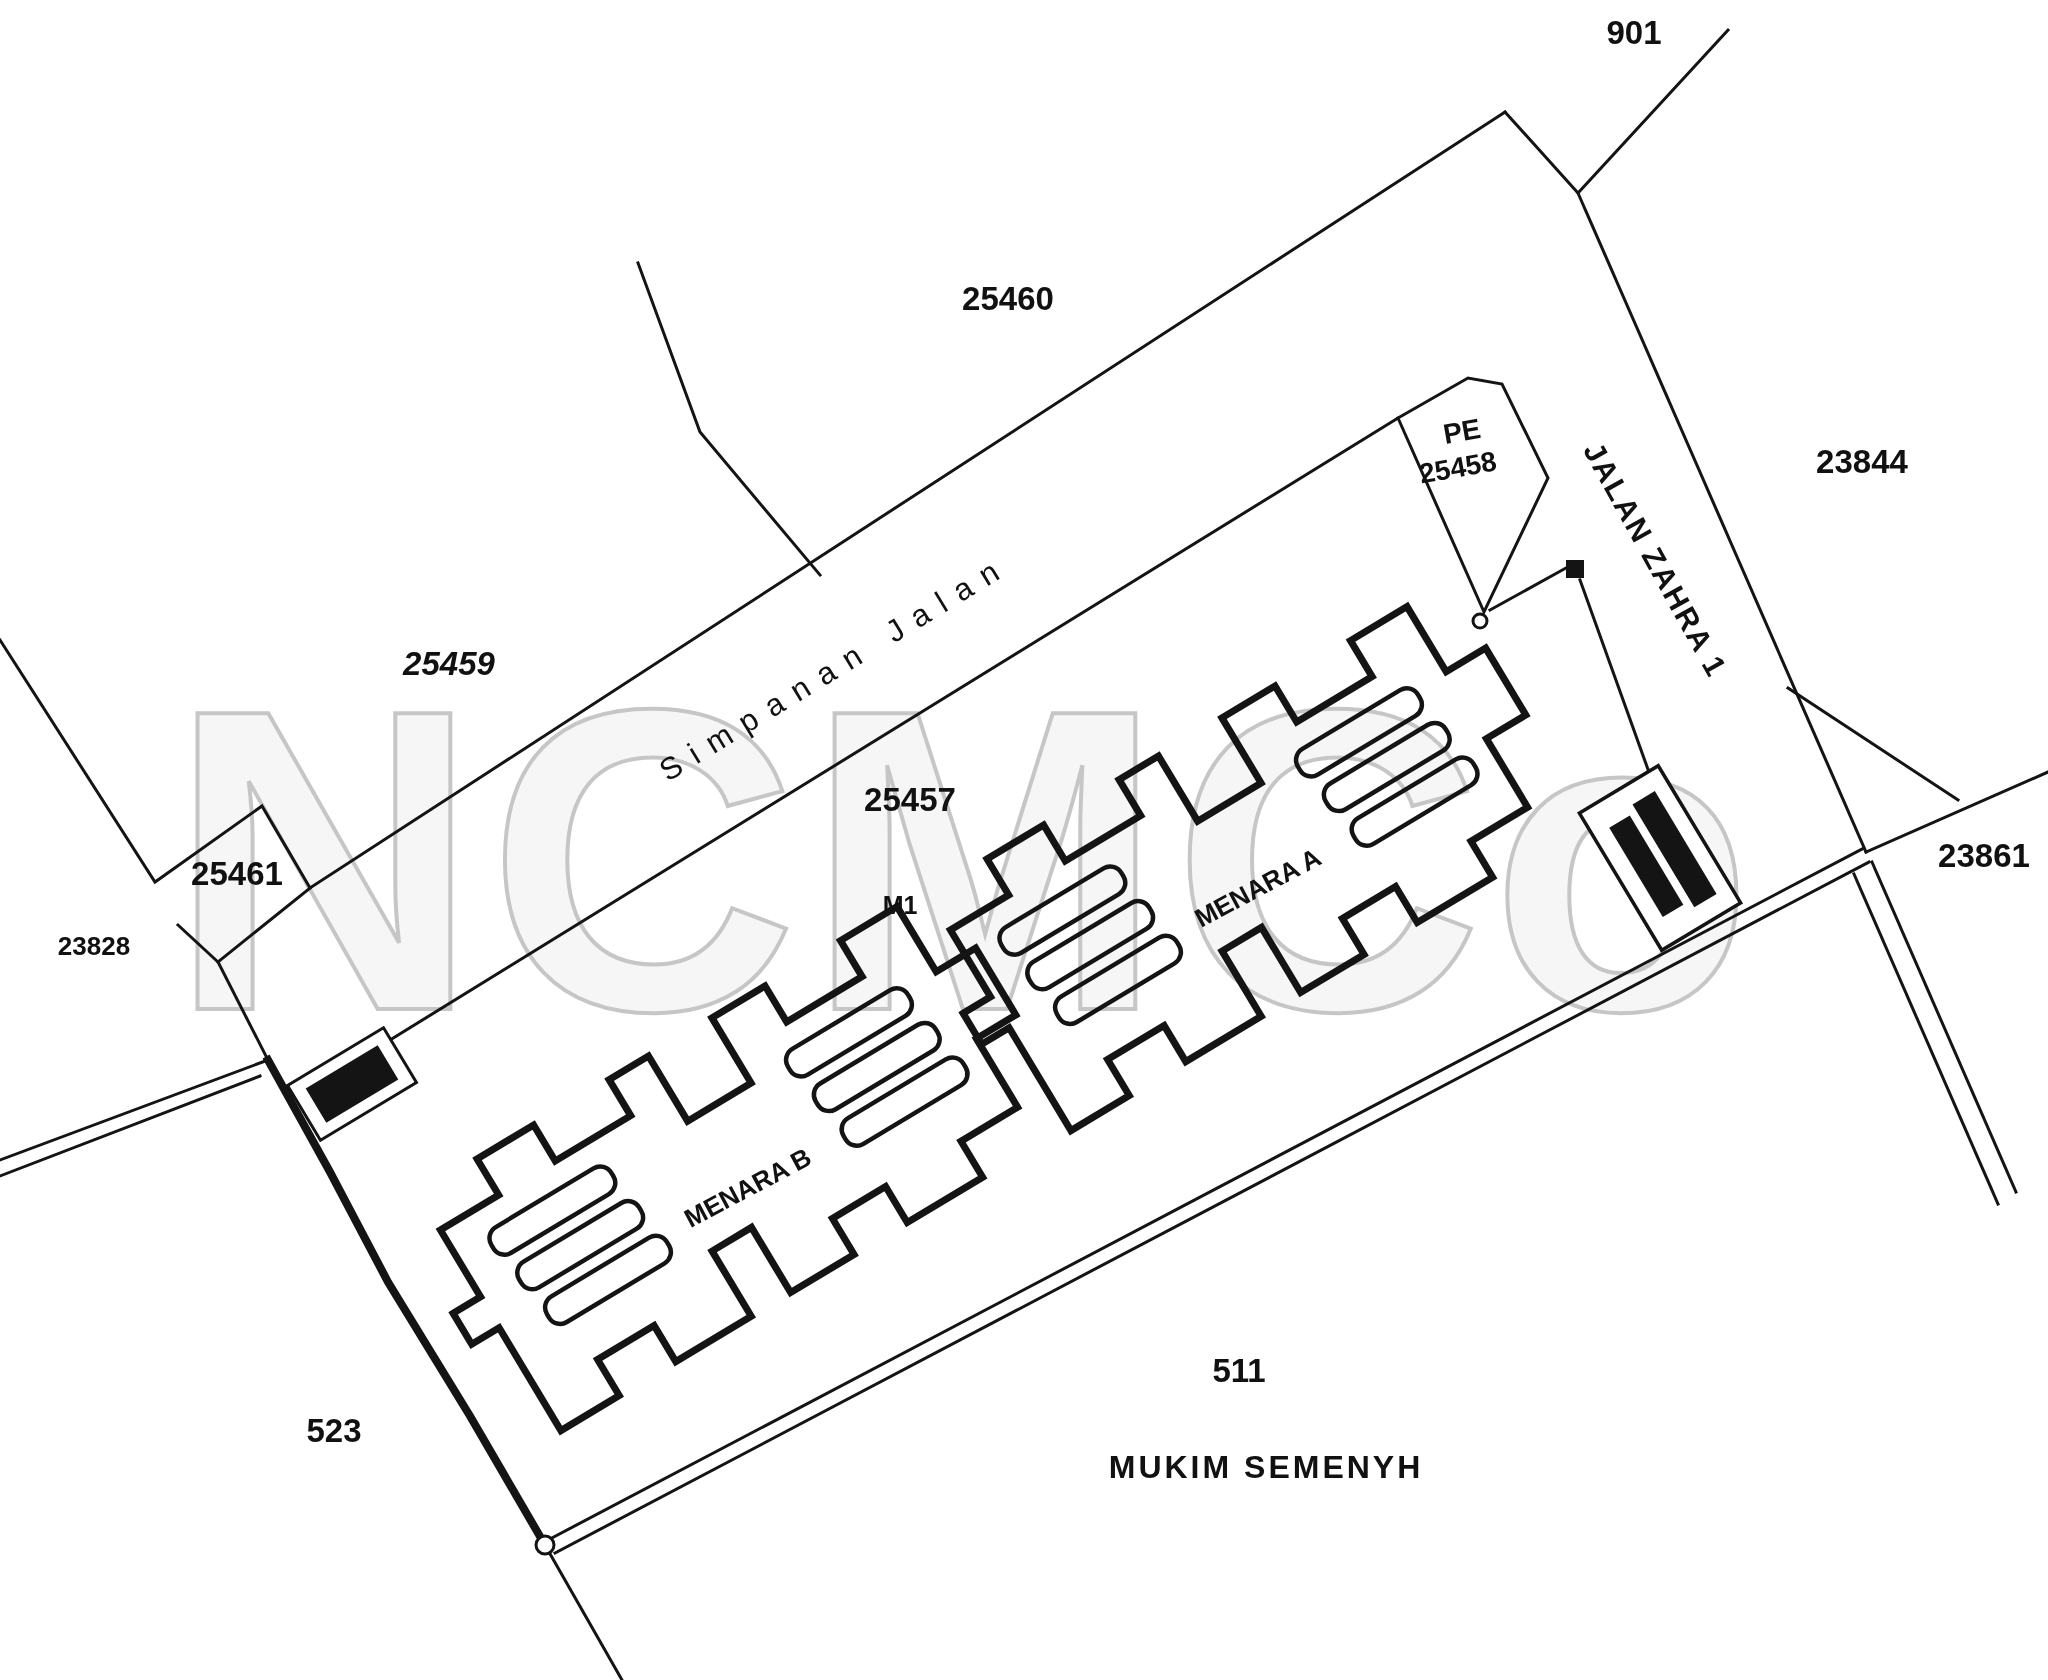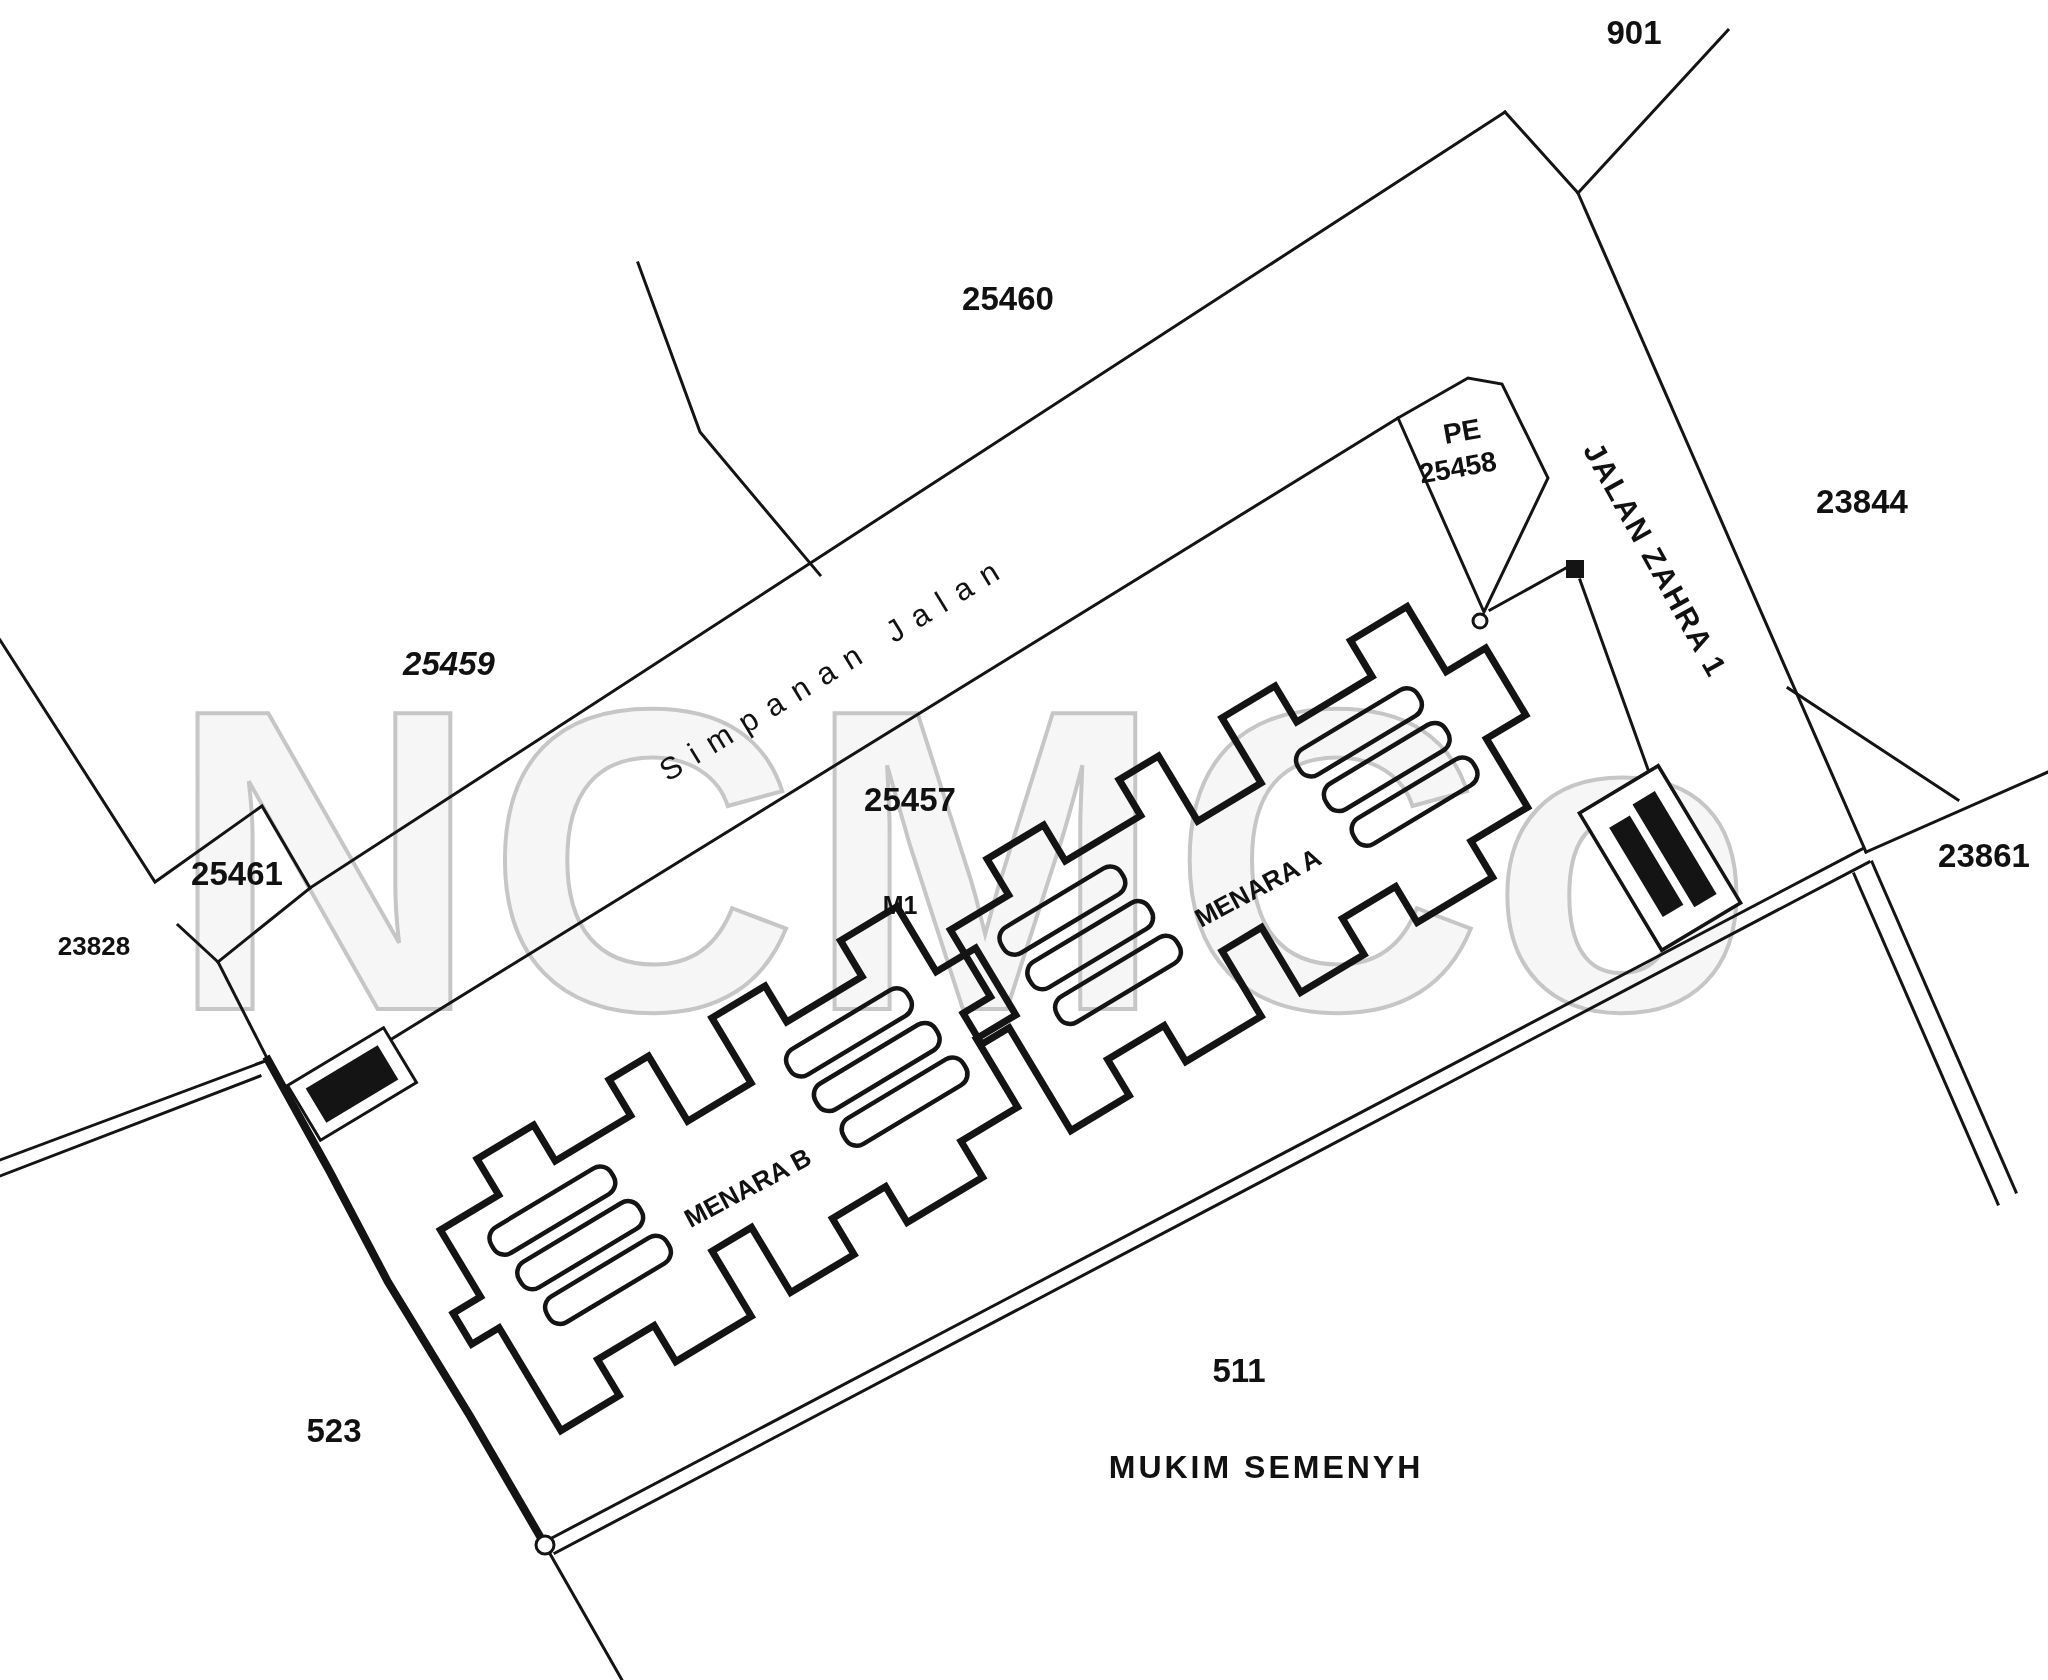--- a/index.html
+++ b/index.html
@@ -85,21 +85,21 @@
     </g>
 
     <circle cx="545" cy="1545" r="9" fill="#ffffff"></circle>
 
     <use href="#bldg" transform="translate(1245,865) rotate(-31)"></use>
     <use href="#bldg" transform="translate(735,1165) rotate(-31)"></use>
   </svg>
 
   <div class="lbl" style="left:1634px;top:33px;font-size:33px;">901</div>
   <div class="lbl" style="left:1008px;top:299px;font-size:33px;">25460</div>
-  <div class="lbl" style="left:1862px;top:462px;font-size:33px;margin-top:40px;">23844</div>
+  <div class="lbl" style="left:1862px;top:462px;font-size:33px;">23844</div>
   <div class="lbl" style="left:449px;top:664px;font-size:33px;font-style:italic;">25459</div>
   <div class="lbl" style="left:866px;top:800px;font-size:33px;margin-left:44px;">25457</div>
   <div class="lbl" style="left:237px;top:874px;font-size:33px;">25461</div>
   <div class="lbl" style="left:94px;top:946px;font-size:26px;">23828</div>
   <div class="lbl" style="left:1984px;top:856px;font-size:33px;">23861</div>
   <div class="lbl" style="left:334px;top:1431px;font-size:33px;">523</div>
   <div class="lbl" style="left:1239px;top:1371px;font-size:33px;">511</div>
 
   <div class="lbl" style="left:1462px;top:432px;font-size:28px;transform:translate(-50%,-50%) rotate(-10deg);">PE</div>
   <div class="lbl" style="left:1458px;top:468px;font-size:28px;transform:translate(-50%,-50%) rotate(-10deg);">25458</div>

